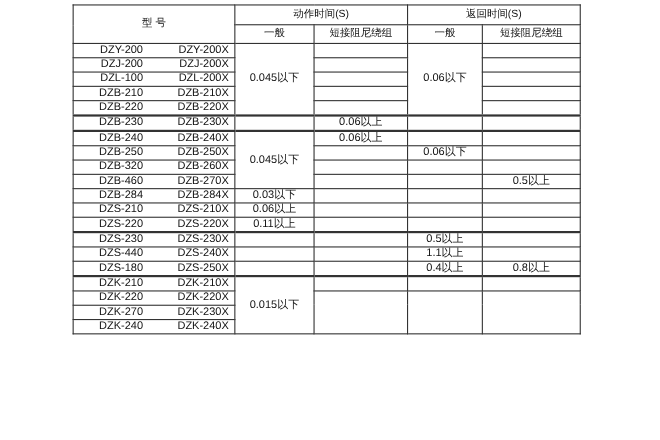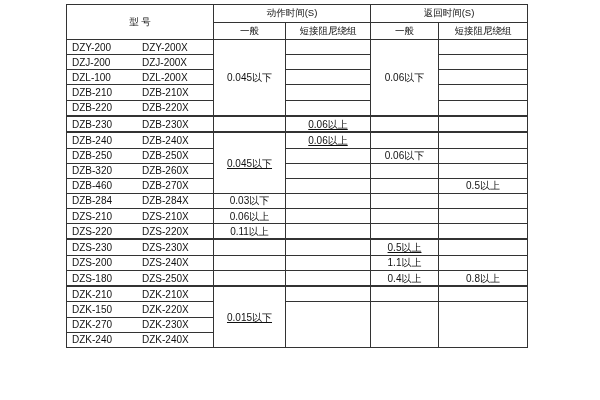--- a/index.html
+++ b/index.html
@@ -13,41 +13,41 @@
   }
   .table-wrap {
     position: absolute;
     left: 66px;
     top: 4px;
   }
   table.spec {
     border-collapse: collapse;
     table-layout: fixed;
     width: 461px;
-    height: 344px;
+    height: 300px;
   }
   table.spec th, table.spec td {
     border: 1px solid #333333;
     padding: 0;
     margin: 0;
     text-align: center;
     vertical-align: middle;
     white-space: nowrap;
     overflow: hidden;
     font-size: 10px;
     line-height: 1.1;
   }
   table.spec thead th {
     font-weight: 400;
     font-size: 9.5px;
   }
   thead tr.h1 { height: 18px; }
   thead tr.h2 { height: 17px; padding-left: 42px; }
-  tbody tr.thick-top td { border-top-width: 2px; text-decoration: underline; }
-  td.model-cell span { display: inline-block; text-align: left; }
+  tbody tr.thick-top td { border-top-width: 2px; }
+  td.model-cell span { display: inline-block; text-align: right; }
   td.model-cell .m1 { width: 58px; margin-right: 12px; }
   td.model-cell .m2 { width: 66px; }
 </style>
 </head>
 <body>
 
 <div class="table-wrap">
   <table class="spec">
     <colgroup>
       <col style="width:147px">
@@ -151,42 +151,42 @@
           <td></td>
         </tr>
         <tr class="thick-top">
           <td class="model-cell"><span class="m1">DZS-230</span><span class="m2">DZS-230X</span></td>
           <td></td>
           <td></td>
           <td>0.5以上</td>
           <td></td>
         </tr>
         <tr>
-          <td class="model-cell"><span class="m1">DZS-200</span><span class="m2">DZS-240X</span></td>
+          <td class="model-cell"><span class="m1">DZS-440</span><span class="m2">DZS-240X</span></td>
           <td></td>
           <td></td>
           <td>1.1以上</td>
           <td></td>
         </tr>
         <tr>
           <td class="model-cell"><span class="m1">DZS-180</span><span class="m2">DZS-250X</span></td>
           <td></td>
           <td></td>
           <td>0.4以上</td>
           <td>0.8以上</td>
         </tr>
         <tr class="thick-top">
           <td class="model-cell"><span class="m1">DZK-210</span><span class="m2">DZK-210X</span></td>
           <td rowspan="4">0.015以下</td>
           <td></td>
           <td></td>
           <td></td>
         </tr>
         <tr>
-          <td class="model-cell"><span class="m1">DZK-150</span><span class="m2">DZK-220X</span></td>
+          <td class="model-cell"><span class="m1">DZK-220</span><span class="m2">DZK-220X</span></td>
           <td rowspan="3"></td>
           <td rowspan="3"></td>
           <td rowspan="3"></td>
         </tr>
         <tr>
           <td class="model-cell"><span class="m1">DZK-270</span><span class="m2">DZK-230X</span></td>
         </tr>
         <tr>
           <td class="model-cell"><span class="m1">DZK-240</span><span class="m2">DZK-240X</span></td>
         </tr>

